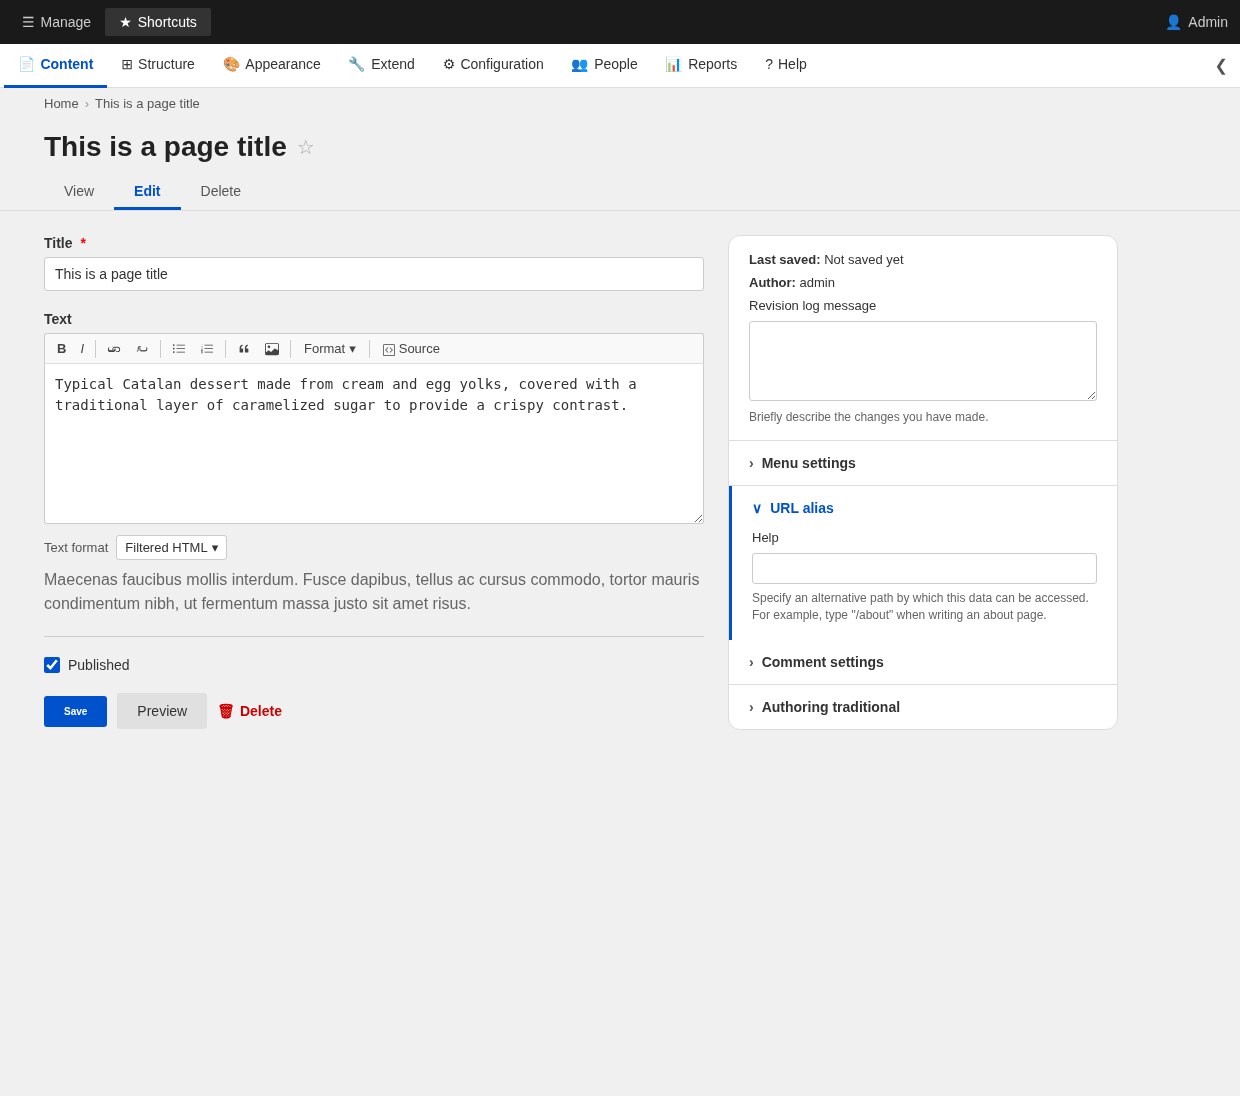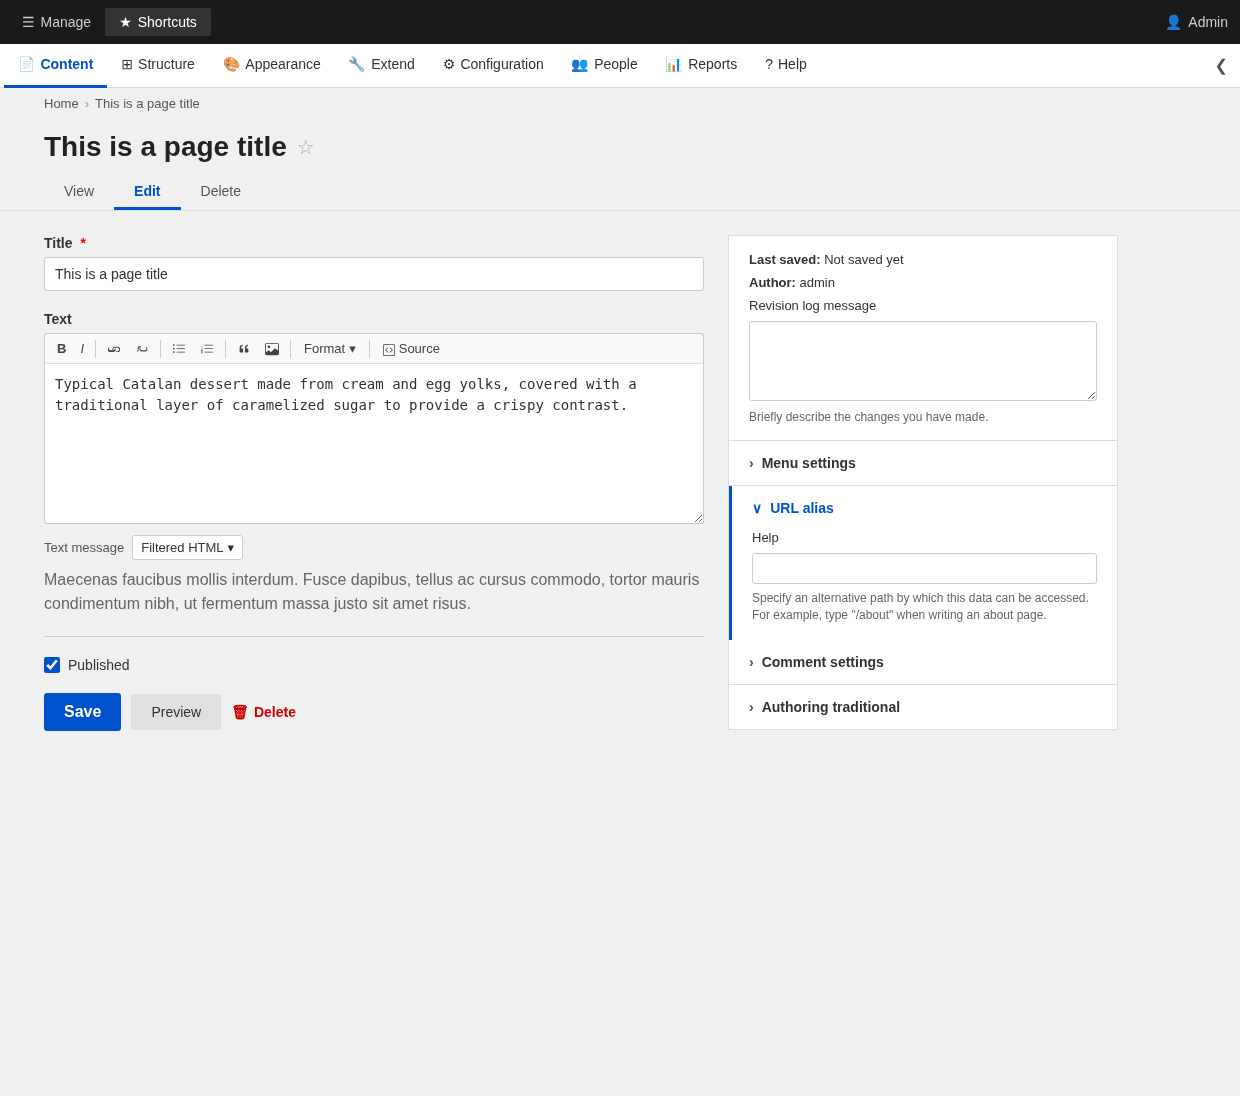--- a/index.html
+++ b/index.html
@@ -157,34 +157,34 @@
     
     .published-row {
       display: flex; align-items: center; gap: 8px; margin-bottom: 20px;
     }
     .checkbox-input { width: 16px; height: 16px; accent-color: #0052cc; cursor: pointer; }
 
     
     .action-buttons { display: flex; align-items: center; gap: 10px; }
     .btn-save {
       background: #0052cc; color: #fff; border: none; padding: 10px 20px;
-      border-radius: 3px; font-size: 16px; font-weight: 600; cursor: pointer;
+      border-radius: 3px; font-size: 10px; font-weight: 600; cursor: pointer;
     }
     .btn-preview {
       background: #e0e0e0; color: #333; border: none; padding: 10px 20px;
       border-radius: 3px; font-size: 14px; cursor: pointer;
     }
     .btn-delete-text {
       background: none; border: none; color: #cc0000; font-size: 14px; cursor: pointer;
       display: flex; align-items: center; gap: 5px; font-weight: 600;
     }
 
     
     .sidebar-card {
-      background: #fff; border: 1px solid #ddd; border-radius: 0; margin-bottom: 0;
+      background: #fff; border: 1px solid #ddd; border-radius: 12px; margin-bottom: 0;
     }
     .sidebar-section {
       padding: 16px 20px;
       border-bottom: 1px solid #ddd;
     }
     .sidebar-section:last-child { border-bottom: none; }
     .sidebar-info-row { font-size: 13px; margin-bottom: 8px; }
     .sidebar-info-row strong { font-weight: 700; }
 
     .sidebar-label { font-size: 13px; font-weight: 400; margin-bottom: 8px; display: block; }
@@ -366,21 +366,21 @@
           </svg>
           <span>Source</span>
         </button>
       </div>
 
       
       <textarea class="editor-area" style="">Typical Catalan dessert made from cream and egg yolks, covered with a traditional layer of caramelized sugar to provide a crispy contrast.</textarea>
 
       
       <div class="text-format-row">
-        <span class="text-format-label">Text message</span>
+        <span class="text-format-label">Text format</span>
         <div class="text-format-select">
           <span>Filtered HTML</span>
           <span>▾</span>
         </div>
       </div>
 
       <p class="format-help-text">Maecenas faucibus mollis interdum. Fusce dapibus, tellus ac cursus commodo, tortor mauris condimentum nibh, ut fermentum massa justo sit amet risus.</p>
     </div>
 
     <hr class="divider">

